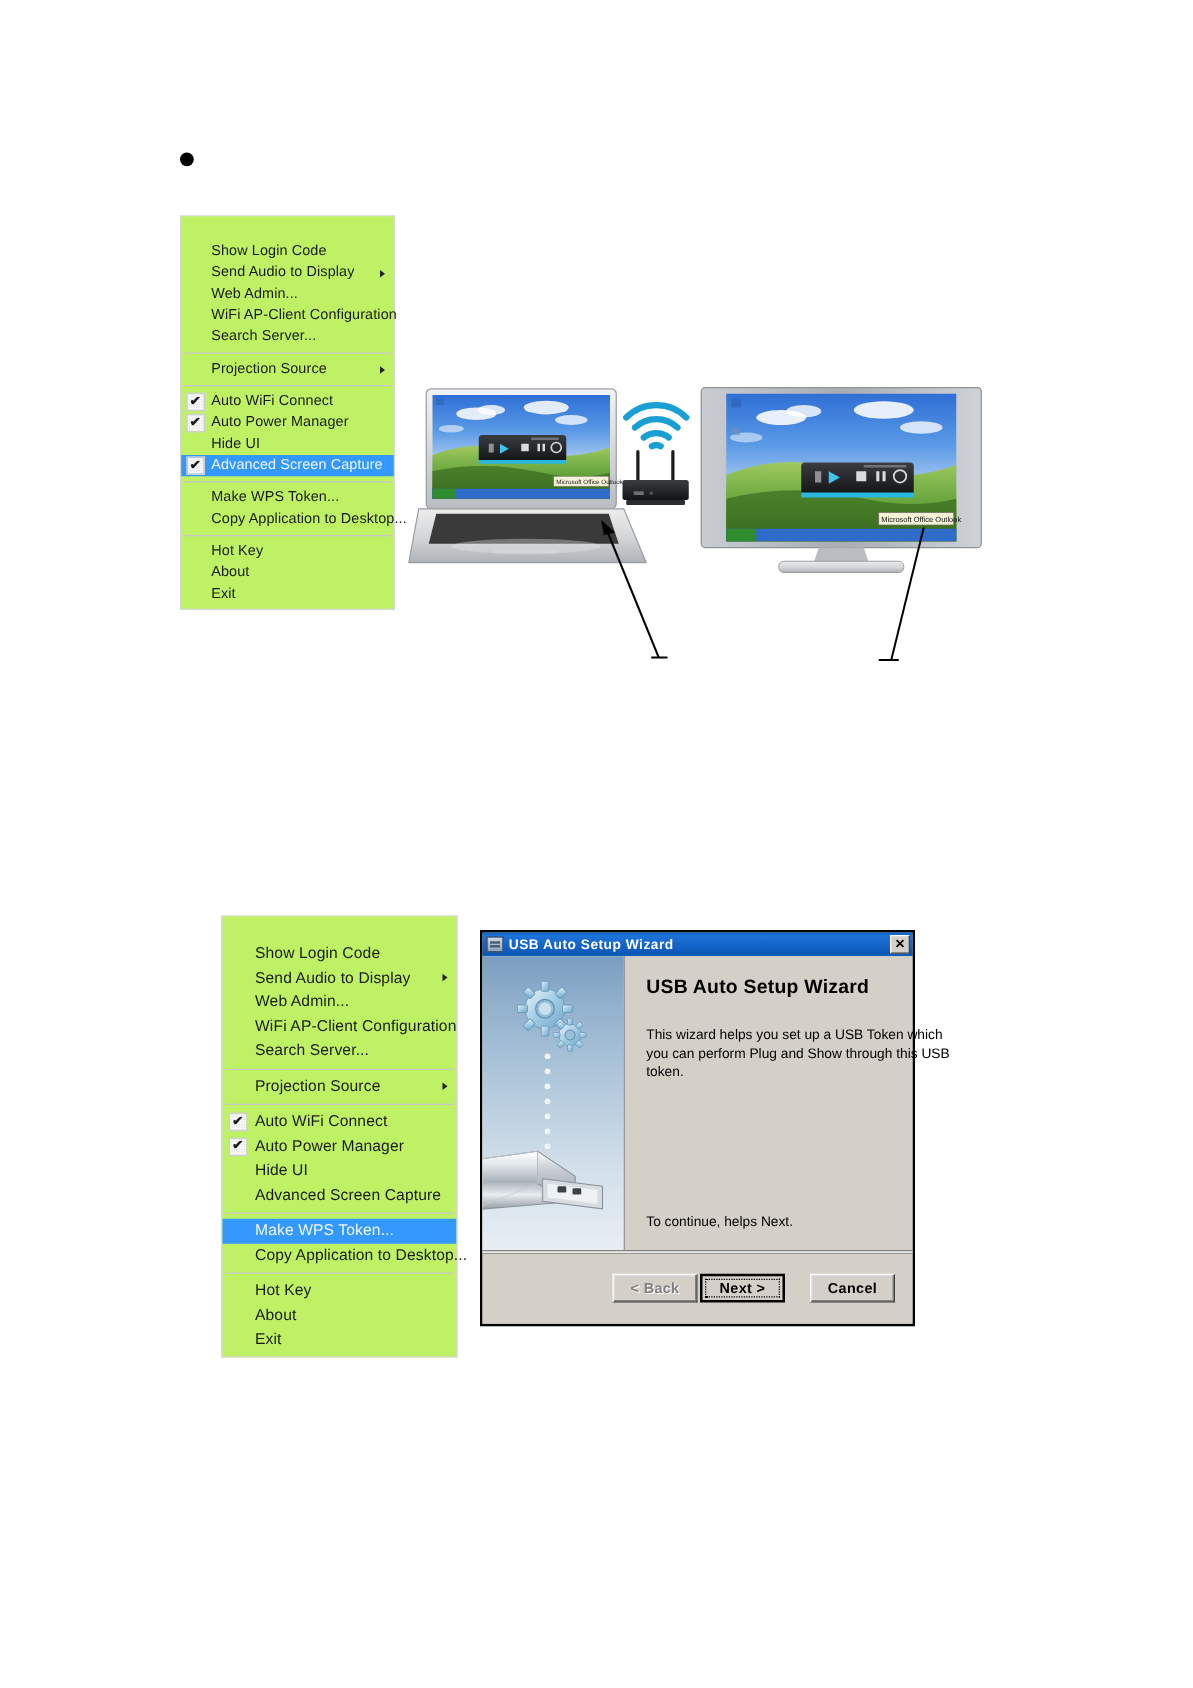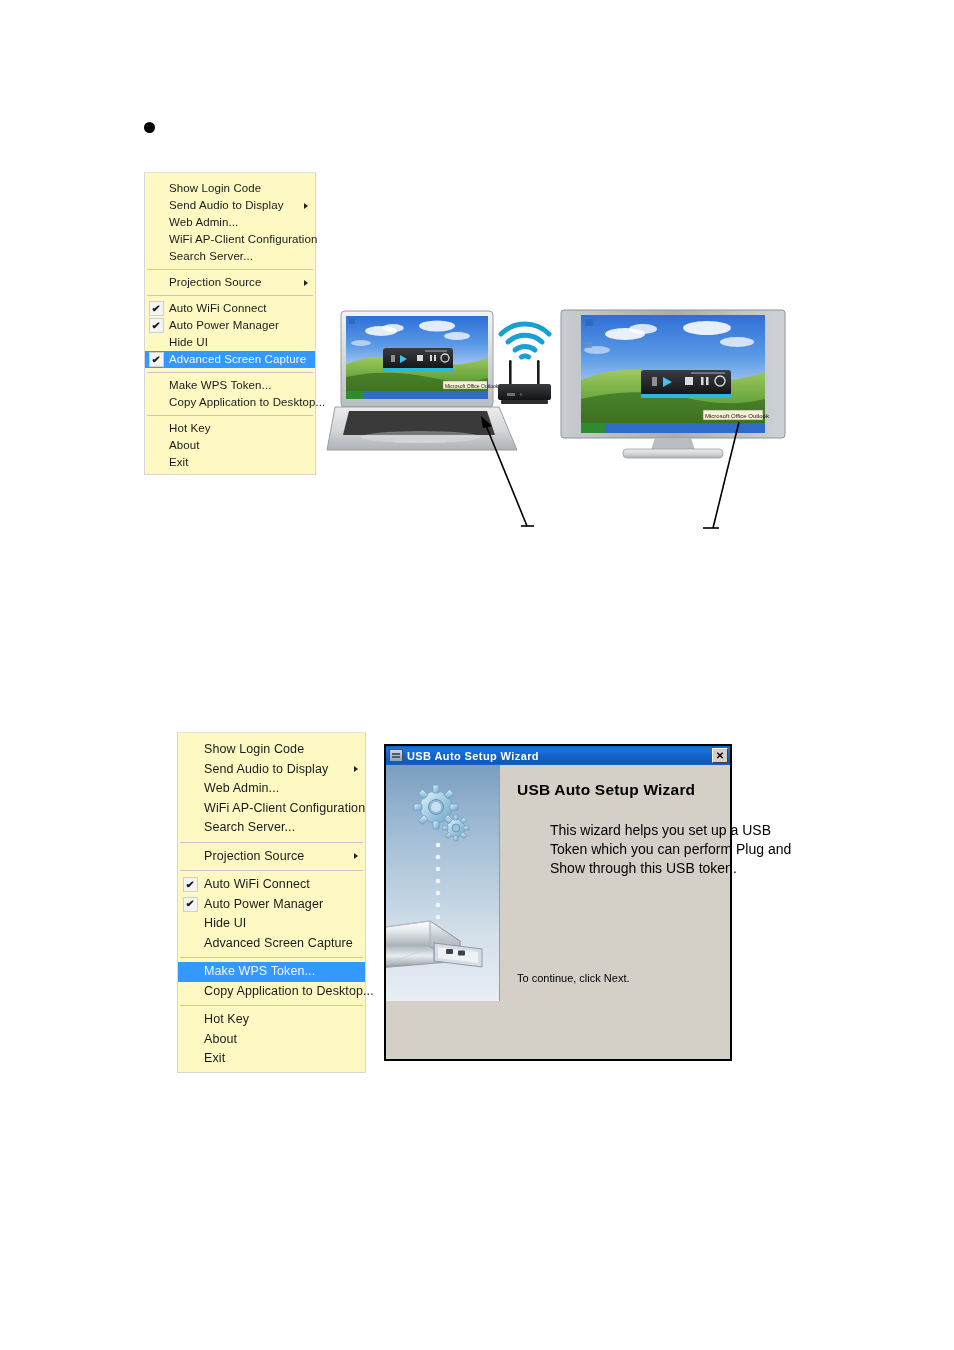--- a/index.html
+++ b/index.html
@@ -22,27 +22,27 @@
     top: 122px;
     width: 11px;
     height: 11px;
     border-radius: 50%;
     background: #000000;
   }
 
   
   .ctx-menu {
     position: absolute;
-    background: #fef9c3;
+    background: #bef264;
     border: 1px solid #d7d7d7;
     border-top: 1px solid #e2e2e2;
     box-sizing: border-box;
     font-size: 11.5px;
     color: #1a1a1a;
-    padding: 7px 0 3px 0;
+    padding: 20px 0 3px 0;
     user-select: none;
   }
   .ctx-row {
     position: relative;
     height: 17px;
     line-height: 17px;
     display: flex;
     align-items: center;
     padding-left: 0;
     white-space: nowrap;
@@ -206,25 +206,24 @@
     box-sizing: border-box;
   }
   #wizard-heading {
     font-size: 15.5px;
     font-weight: bold;
     color: #000;
     letter-spacing: 0.2px;
     margin-bottom: 22px;
   }
   #wizard-paragraph {
-    font-size: 14px;
+    font-size: 11px;
     color: #000;
     line-height: 1.35;
     width: 252px;
-    margin-left: 33px;
   }
   #wizard-continue-text {
     position: absolute;
     left: 17px;
     bottom: 17px;
     font-size: 11px;
     color: #000;
   }
   #wizard-footer {
     height: 58px;
@@ -673,17 +672,24 @@
           <rect x="60" y="184" width="7" height="5" rx="1" fill="#3b4248"></rect>
           <rect x="72" y="185.5" width="7" height="5" rx="1" fill="#3b4248"></rect>
           <path d="M48 178 L48 196" stroke="#9aa2aa" stroke-width="1"></path>
         </g>
       </svg>
     </div>
 
     <div id="wizard-content">
       <div id="wizard-heading">USB Auto Setup Wizard</div>
       <div id="wizard-paragraph">This wizard helps you set up a USB Token which you can perform Plug and Show through this USB token.</div>
-      <div id="wizard-continue-text">To continue, click Next.</div>
+      <div id="wizard-continue-text">To continue, helps Next.</div>
     </div>
   </div>
 
+  <div id="wizard-footer">
+    <div id="btn-back" class="win-btn disabled">&lt; Back</div>
+    <div id="btn-next" class="win-btn default">
+      <span class="focus-ring">Next &gt;</span>
+    </div>
+    <div id="btn-cancel" class="win-btn">Cancel</div>
+  </div>
 </div>
 
 </body></html>

